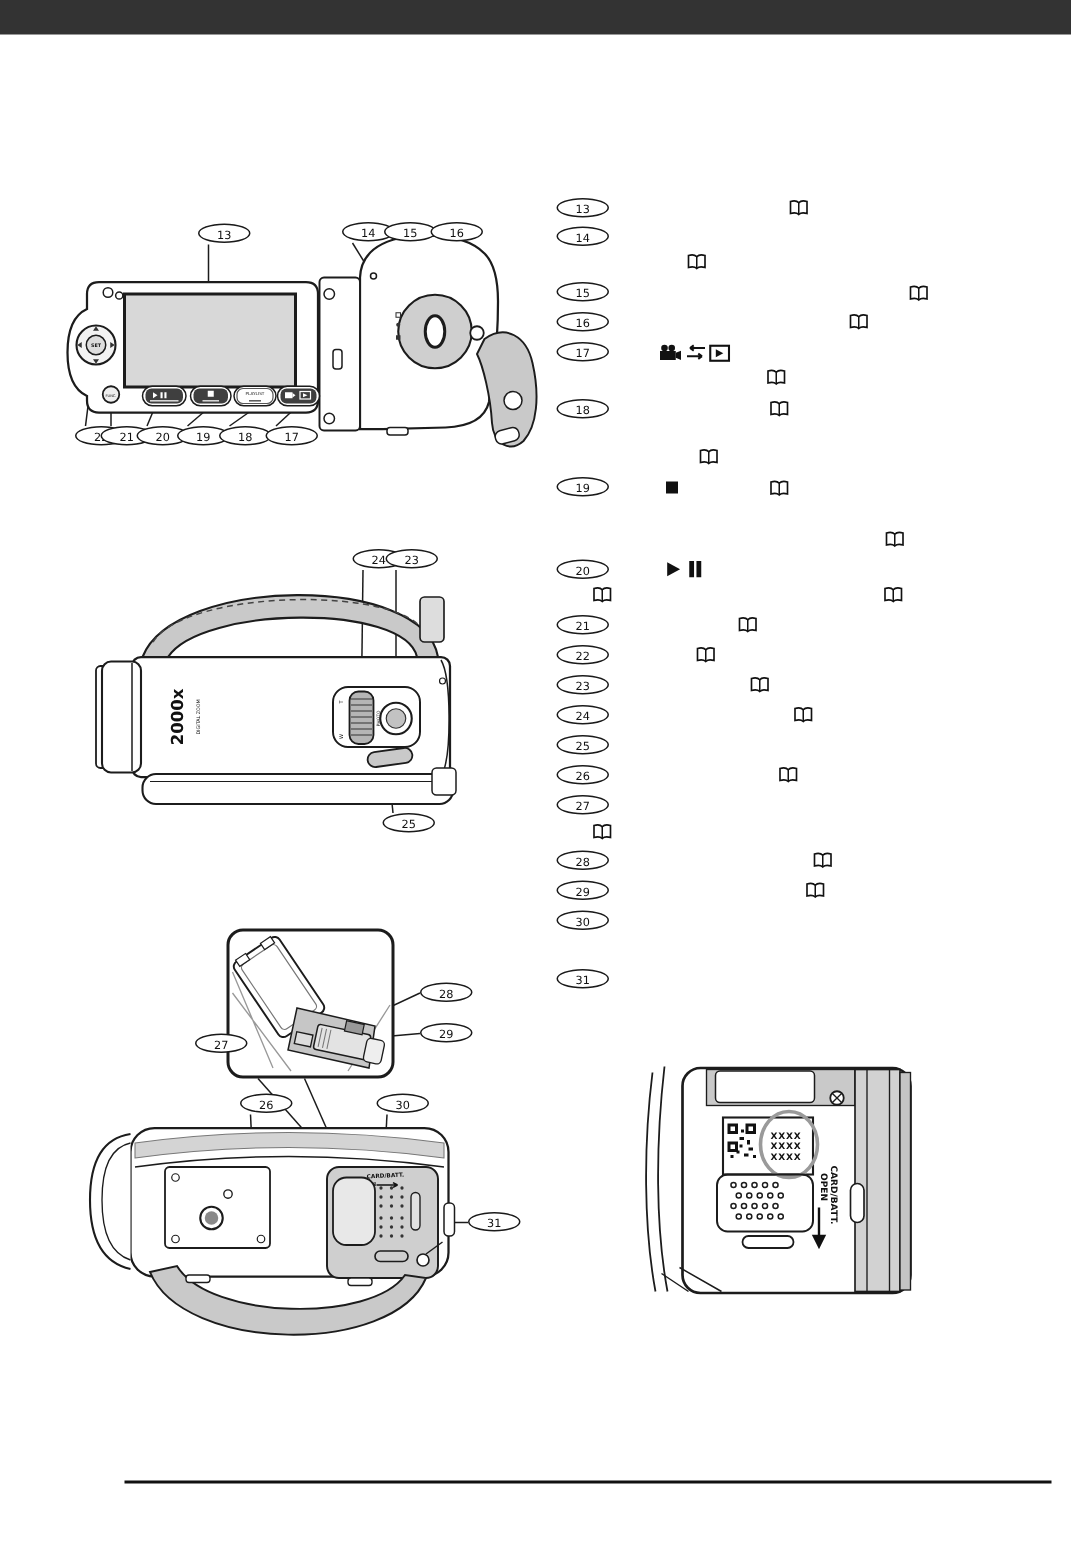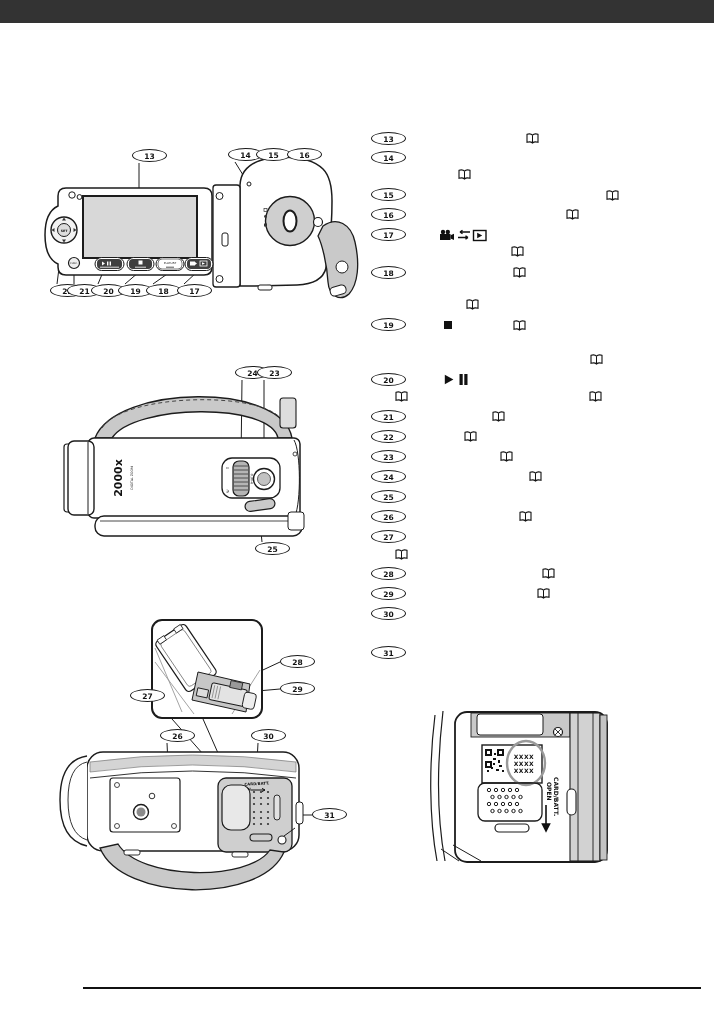--- a/index.html
+++ b/index.html
@@ -4,21 +4,21 @@
 <style>
   html,body{margin:0;padding:0;background:#fff;}
   .page{position:relative;width:714px;height:1032px;background:#ffffff;overflow:hidden;
         font-family:"DejaVu Sans",sans-serif;}
   .topbar{position:absolute;left:0;top:0;width:714px;height:23px;}
   .footer-rule{position:absolute;left:83px;top:987px;width:618px;height:2px;background:#111;}
   .diag{position:absolute;}
   svg text{font-family:"DejaVu Sans",sans-serif;fill:#111;}
   .co{position:absolute;width:35px;height:13px;border:1px solid #1a1a1a;border-radius:50%;
       background:#fff;font-size:7.5px;line-height:13px;text-align:center;color:#111;
-      box-sizing:border-box;font-family:"DejaVu Sans",sans-serif;font-weight:bold;}
+      box-sizing:border-box;font-family:"DejaVu Sans",sans-serif;}
   .abs{position:absolute;display:block;line-height:0;}
   .g-stop{position:absolute;width:8px;height:8px;background:#111;}
 </style>
 </head>
 <body>
 
 <div class="page">
 
   <div class="topbar" style="background:#333333;"></div>
 

